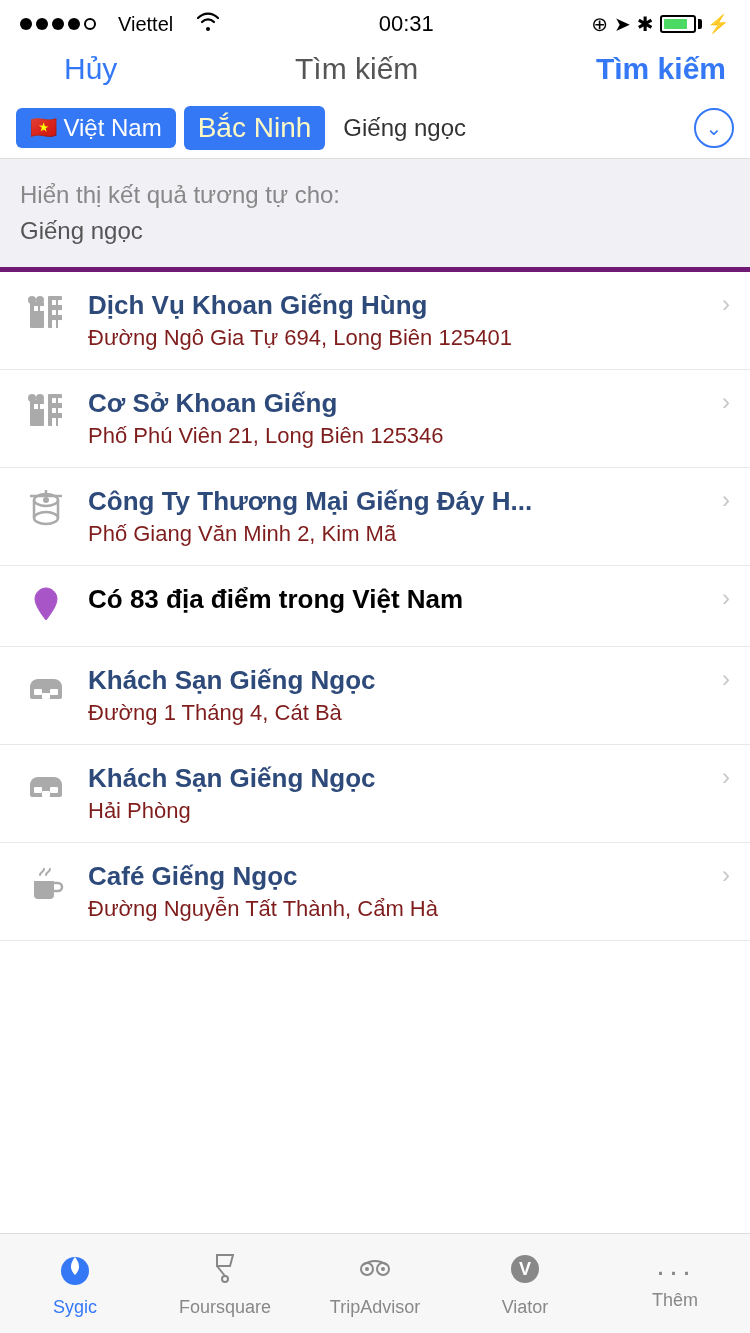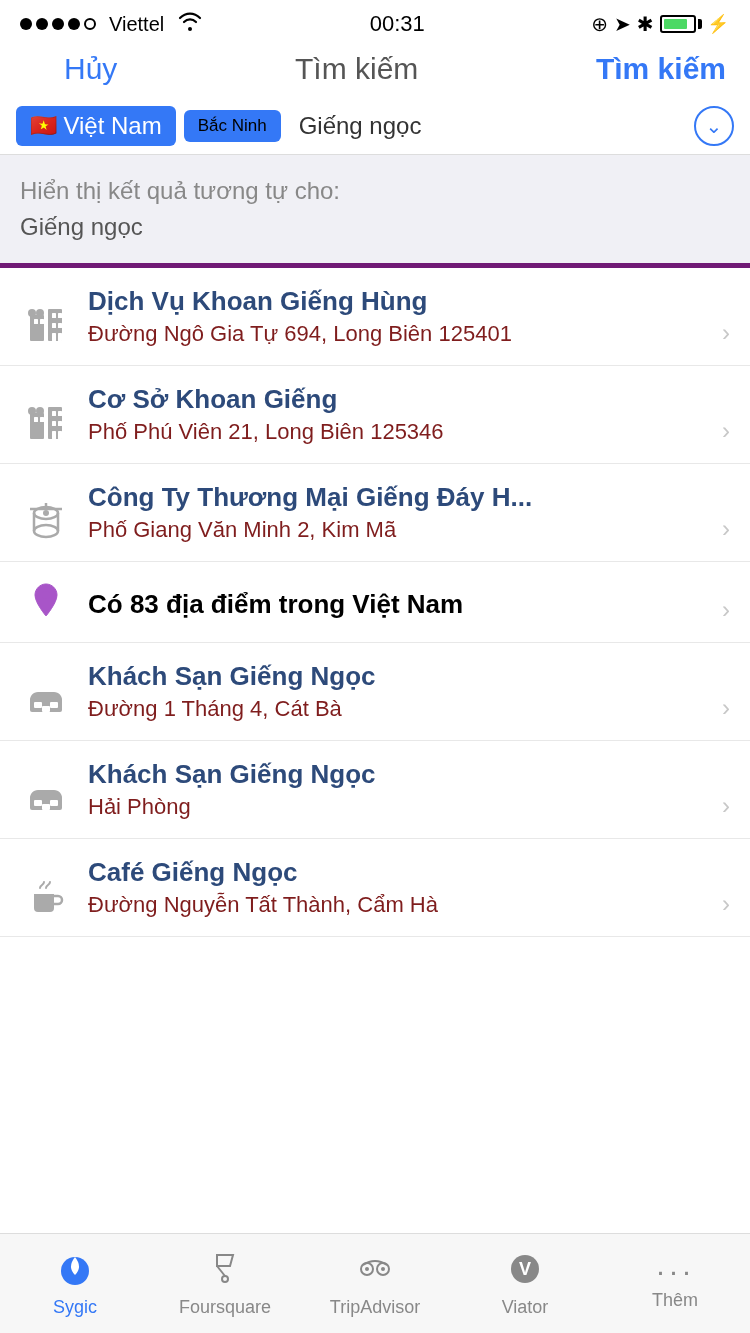--- a/index.html
+++ b/index.html
@@ -17,21 +17,21 @@
       display: flex;
       align-items: center;
       justify-content: space-between;
       padding: 10px 20px 6px 20px;
       background: #fff;
       height: 44px;
     }
     .status-left {
       display: flex;
       align-items: center;
-      gap: 13px;
+      gap: 22px;
       font-size: 22px;
       font-weight: 600;
     }
     .status-dots {
       display: flex;
       gap: 4px;
       align-items: center;
     }
     .dot {
       width: 12px; height: 12px;
@@ -126,24 +126,24 @@
       padding: 6px 14px;
       font-size: 24px;
       font-weight: 500;
       white-space: nowrap;
     }
     .flag {
       font-size: 22px;
     }
     .filter-btn-province {
       background: #3478f6;
-      color: #000000;
+      color: #fef9c3;
       border-radius: 6px;
       padding: 6px 14px;
-      font-size: 17px;
+      font-size: 28px;
       font-weight: 500;
       white-space: nowrap;
     }
     .filter-search-text {
       flex: 1;
       font-size: 24px;
       color: #333;
       padding: 6px 10px;
     }
     .filter-chevron {
@@ -171,21 +171,21 @@
       display: block;
       color: #555;
     }
 
     
     .results-list {
       background: #fff;
     }
     .result-item {
       display: flex;
-      align-items: flex-end;
+      align-items: flex-start;
       padding: 18px 20px;
       border-bottom: 1px solid #e8e8e8;
       gap: 16px;
       cursor: pointer;
     }
     .result-icon {
       width: 52px;
       flex-shrink: 0;
       display: flex;
       align-items: center;

